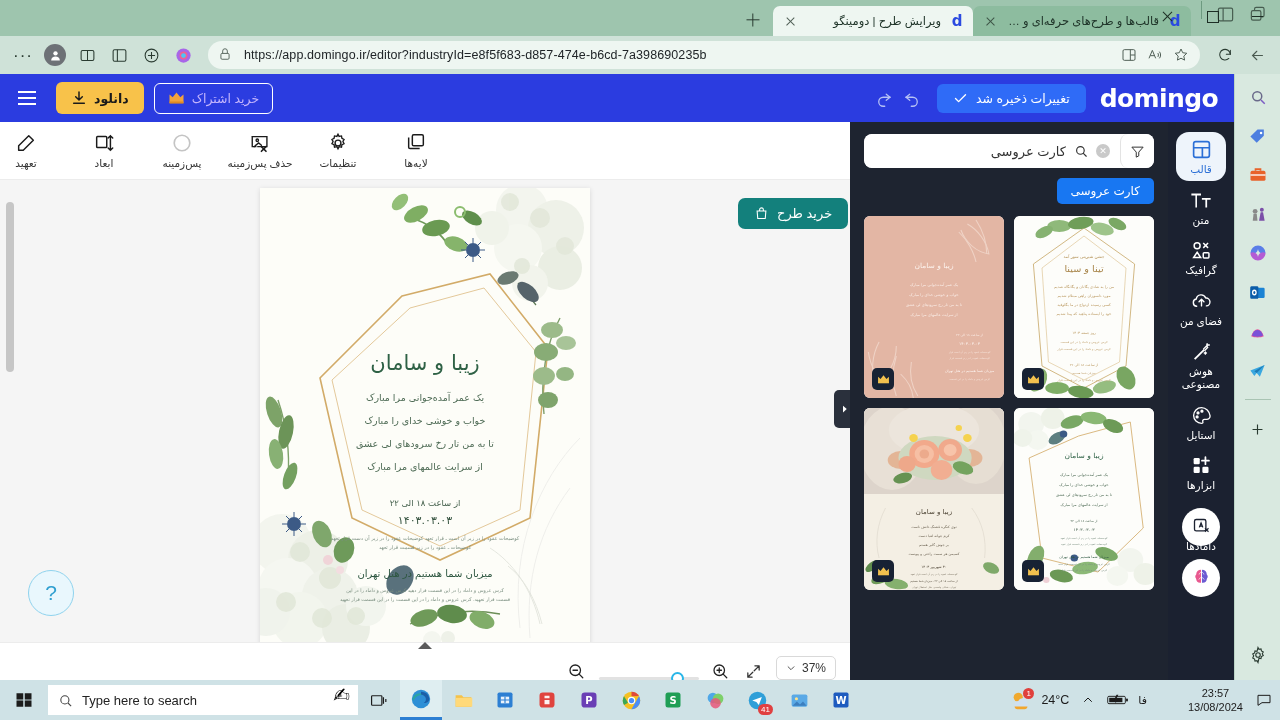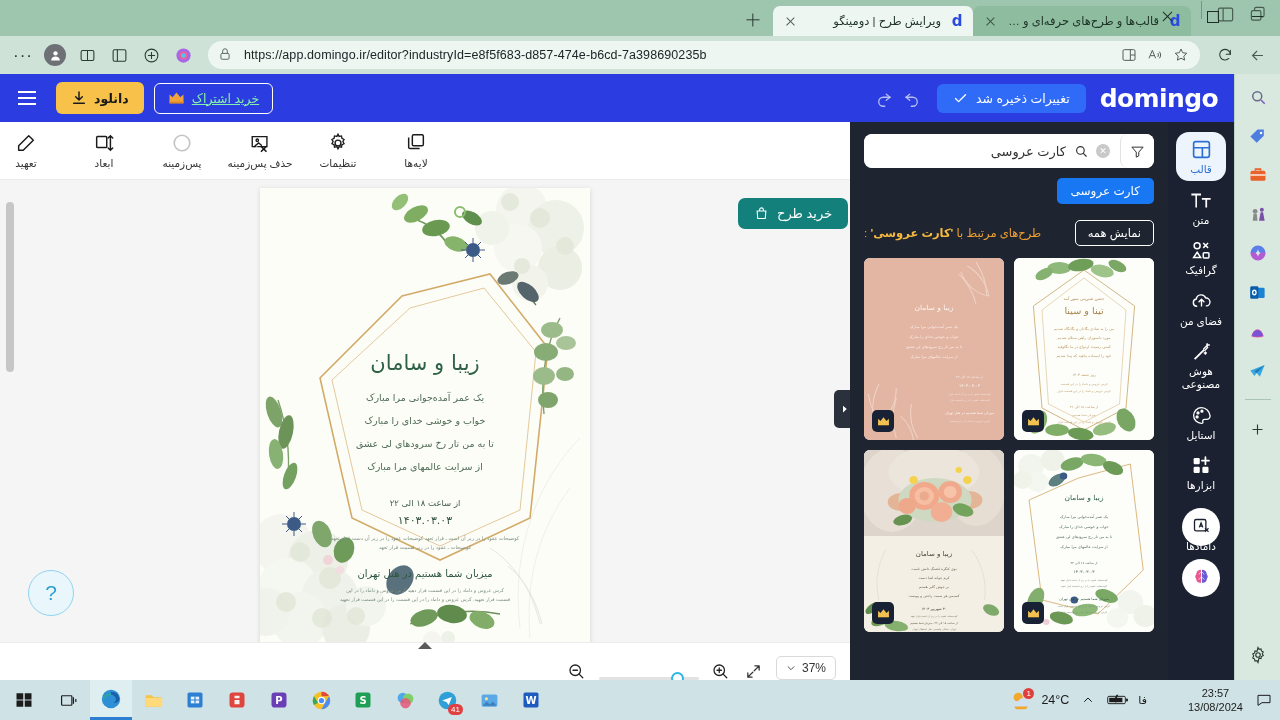--- a/index.html
+++ b/index.html
@@ -100,23 +100,23 @@
     font-family: "DejaVu Sans", sans-serif; margin-left: 14px; margin-right: 4px;
   }
   .saved-btn {
     background: #2f6bf7; color: #fff; font-size: 12.5px; border-radius: 6px;
     padding: 7px 16px; display: flex; align-items: center; gap: 8px; direction: rtl;
   }
   .undo-redo { display:flex; gap: 10px; margin-right: 16px; align-items:center; }
   .hdr-spacer { flex: 1 1 auto; }
   .hdr-right { display: flex; align-items: center; gap: 10px; }
   .btn-sub {
-    border: 1px solid #ffffff; color: #86efac; background: transparent;
+    border: 1px solid #ffffff; color: #c4b5fd; background: transparent;
     border-radius: 6px; padding: 7px 13px; font-size: 12.5px;
-    display:flex; align-items:center; gap:7px; direction: rtl; text-decoration: underline;
+    display:flex; align-items:center; gap:7px; direction: rtl;
   }
   .btn-online {
     background: #1877f2; color: #fff; border-radius: 6px; padding: 8px 13px;
     font-size: 12.5px; display:flex; align-items:center; gap:7px; direction: rtl;
   }
   .btn-dl {
     background: #f8c24a; color: #1a1a1a; border-radius: 6px; padding: 8px 15px;
     font-size: 12.5px; font-weight: 600; display:flex; align-items:center; gap:7px; direction: rtl;
   }
   .hamburger { width: 26px; height: 26px; display:flex; flex-direction:column;
@@ -780,28 +780,20 @@
         <svg width="15" height="15" viewBox="0 0 24 24" fill="none" stroke="#333" stroke-width="1.6" stroke-linejoin="round">
           <path d="M3 5h18l-7 8v6l-4 2v-8z"></path>
         </svg>
       </div>
     </div>
 
     <div class="chip-row">
       <span class="chip">کارت عروسی</span>
     </div>
 
-    <div class="rel-row">
-      <span class="rel-text">
-        <span>طرح‌های مرتبط با</span>
-        <b>'کارت عروسی'</b>
-        <span>:</span>
-      </span>
-      <span class="showall">نمایش همه</span>
-    </div>
 
     <div class="tpl-grid">
 
       <div class="tpl-card">
         <svg width="100%" height="182" viewBox="0 0 130 182" preserveAspectRatio="none">
           <rect width="130" height="182" fill="#fdfdfa"></rect>
           <polygon points="65,12 112,48 104,150 65,172 26,150 18,48" fill="none" stroke="#c9a96a" stroke-width=".8"></polygon>
           <polygon points="65,20 104,52 98,146 65,164 32,146 26,52" fill="none" stroke="#dcc08c" stroke-width=".6"></polygon>
           <g>
             <ellipse cx="42" cy="10" rx="11" ry="6" fill="#8fb97a"></ellipse>
@@ -1062,20 +1054,30 @@
   <div class="taskbar">
     <div class="start-btn">
       <svg width="18" height="18" viewBox="0 0 24 24" fill="#1c1c1c">
         <rect x="2" y="3" width="9" height="8.4"></rect>
           <rect x="13" y="3" width="9" height="8.4"></rect>
         <rect x="2" y="12.6" width="9" height="8.4"></rect>
           <rect x="13" y="12.6" width="9" height="8.4"></rect>
       </svg>
     </div>
 
+    <div class="tb-search">
+      <span>
+        <svg width="15" height="15" viewBox="0 0 24 24" fill="none" stroke="#444" stroke-width="1.7">
+          <circle cx="11" cy="11" r="6.5"></circle>
+            <path d="M16 16l5 5"></path>
+        </svg>
+      </span>
+      <span class="tb-search-txt">Type here to search</span>
+      <span class="hand-pencil">✍</span>
+    </div>
 
     <div class="tb-icon">
       <svg width="19" height="19" viewBox="0 0 24 24" fill="none" stroke="#1c1c1c" stroke-width="1.5">
         <rect x="2" y="6" width="13" height="12" rx="1"></rect>
           <path d="M17 8v8M20 10v4"></path>
       </svg>
     </div>
 
     <div class="tb-icon active">
       <svg width="22" height="22" viewBox="0 0 24 24">

